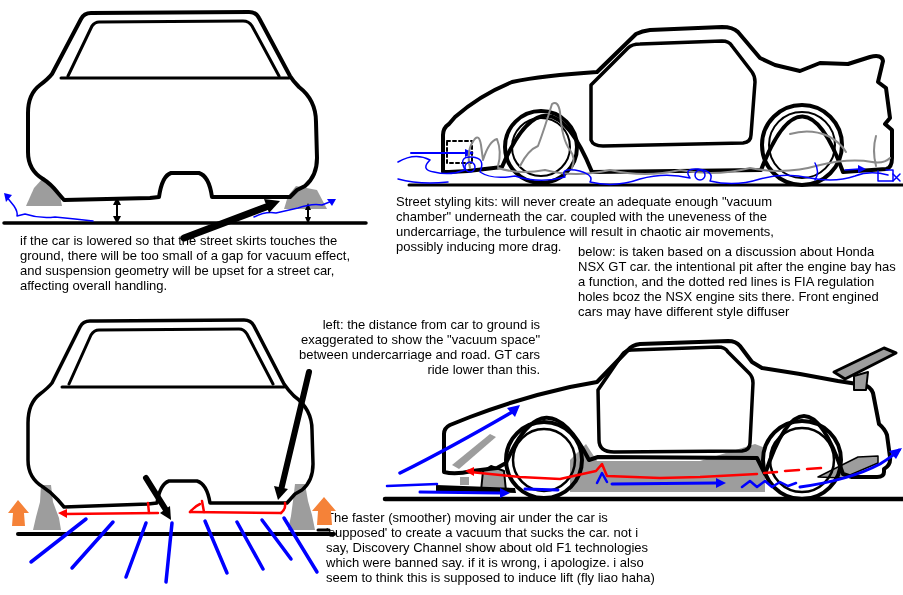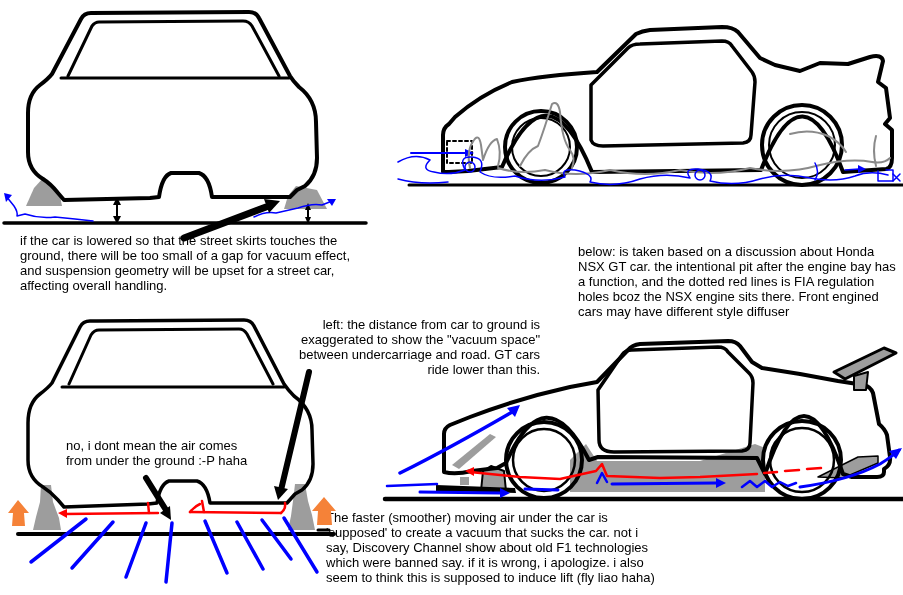--- a/index.html
+++ b/index.html
@@ -24,31 +24,33 @@
 </style>
 </head>
 <body>
 
 <div class="canvas">
 
   <div class="note" style="left:20px;top:233px;">if the car is lowered so that the street skirts touches the
 ground, there will be too small of a gap for vacuum effect,
 and suspension geometry will be upset for a street car,
 affecting overall handling.</div>
+  <div class="note" style="left:396px;top:194px;">Street styling kits: will never create an adequate enough "vacuum
+chamber" underneath the car. coupled with the uneveness of the
+undercarriage, the turbulence will result in chaotic air movements,
+possibly inducing more drag.</div>
   <div class="note" style="left:578px;top:244px;">below: is taken based on a discussion about Honda
 NSX GT car. the intentional pit after the engine bay has
 a function, and the dotted red lines is FIA regulation
 holes bcoz the NSX engine sits there. Front engined
 cars may have different style diffuser</div>
   <div class="note" style="left:299px;top:317px;text-align:right;">left: the distance from car to ground is
 exaggerated to show the "vacuum space"
 between undercarriage and road. GT cars
 ride lower than this.</div>
-  <div class="note" style="left:66px;top:438px;">no, i dont mean the air comes
-from under the ground :-P haha</div>
   <div class="note" style="left:326px;top:510px;">The faster (smoother) moving air under the car is
 'supposed' to create a vacuum that sucks the car. not i
 say, Discovery Channel show about old F1 technologies
 which were banned say. if it is wrong, i apologize. i also
 seem to think this is supposed to induce lift (fly liao haha)</div>
 
   <svg class="draw" width="903" height="595" viewBox="0 0 903 595">
 
     <g>
       <polygon class="fill-gray" points="26,206 62,206 60,196 44,177 34,188"></polygon>

